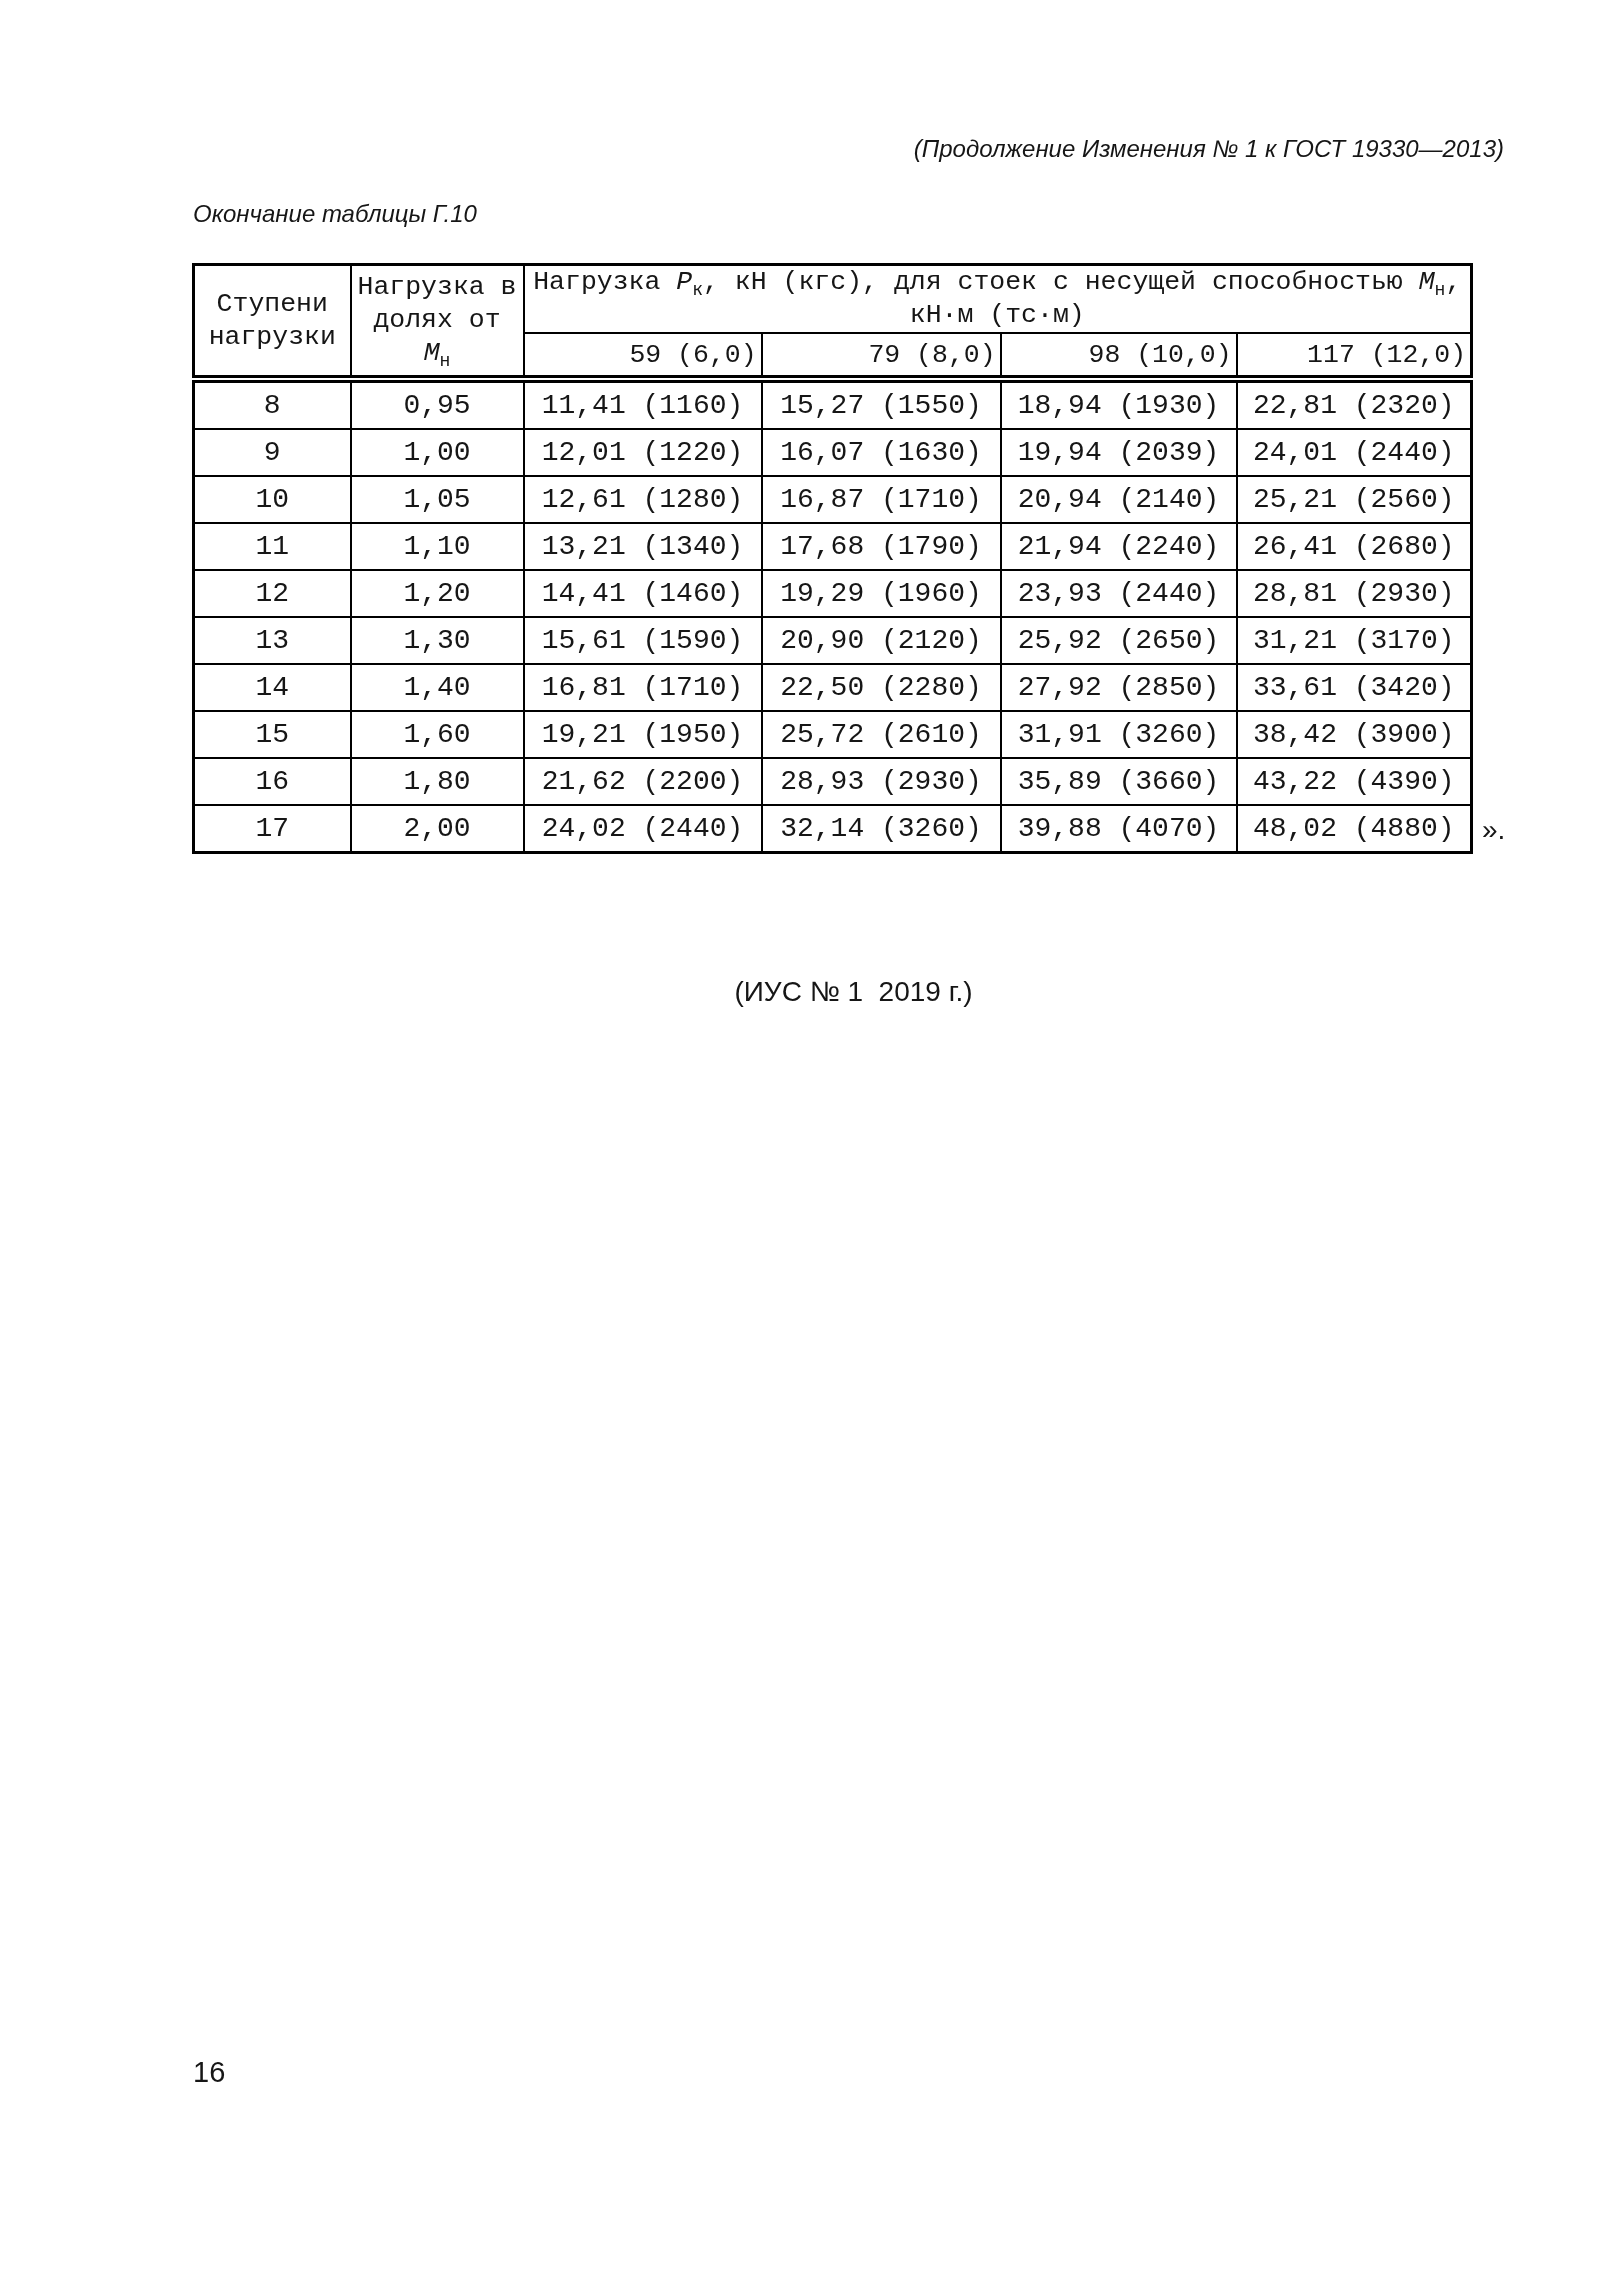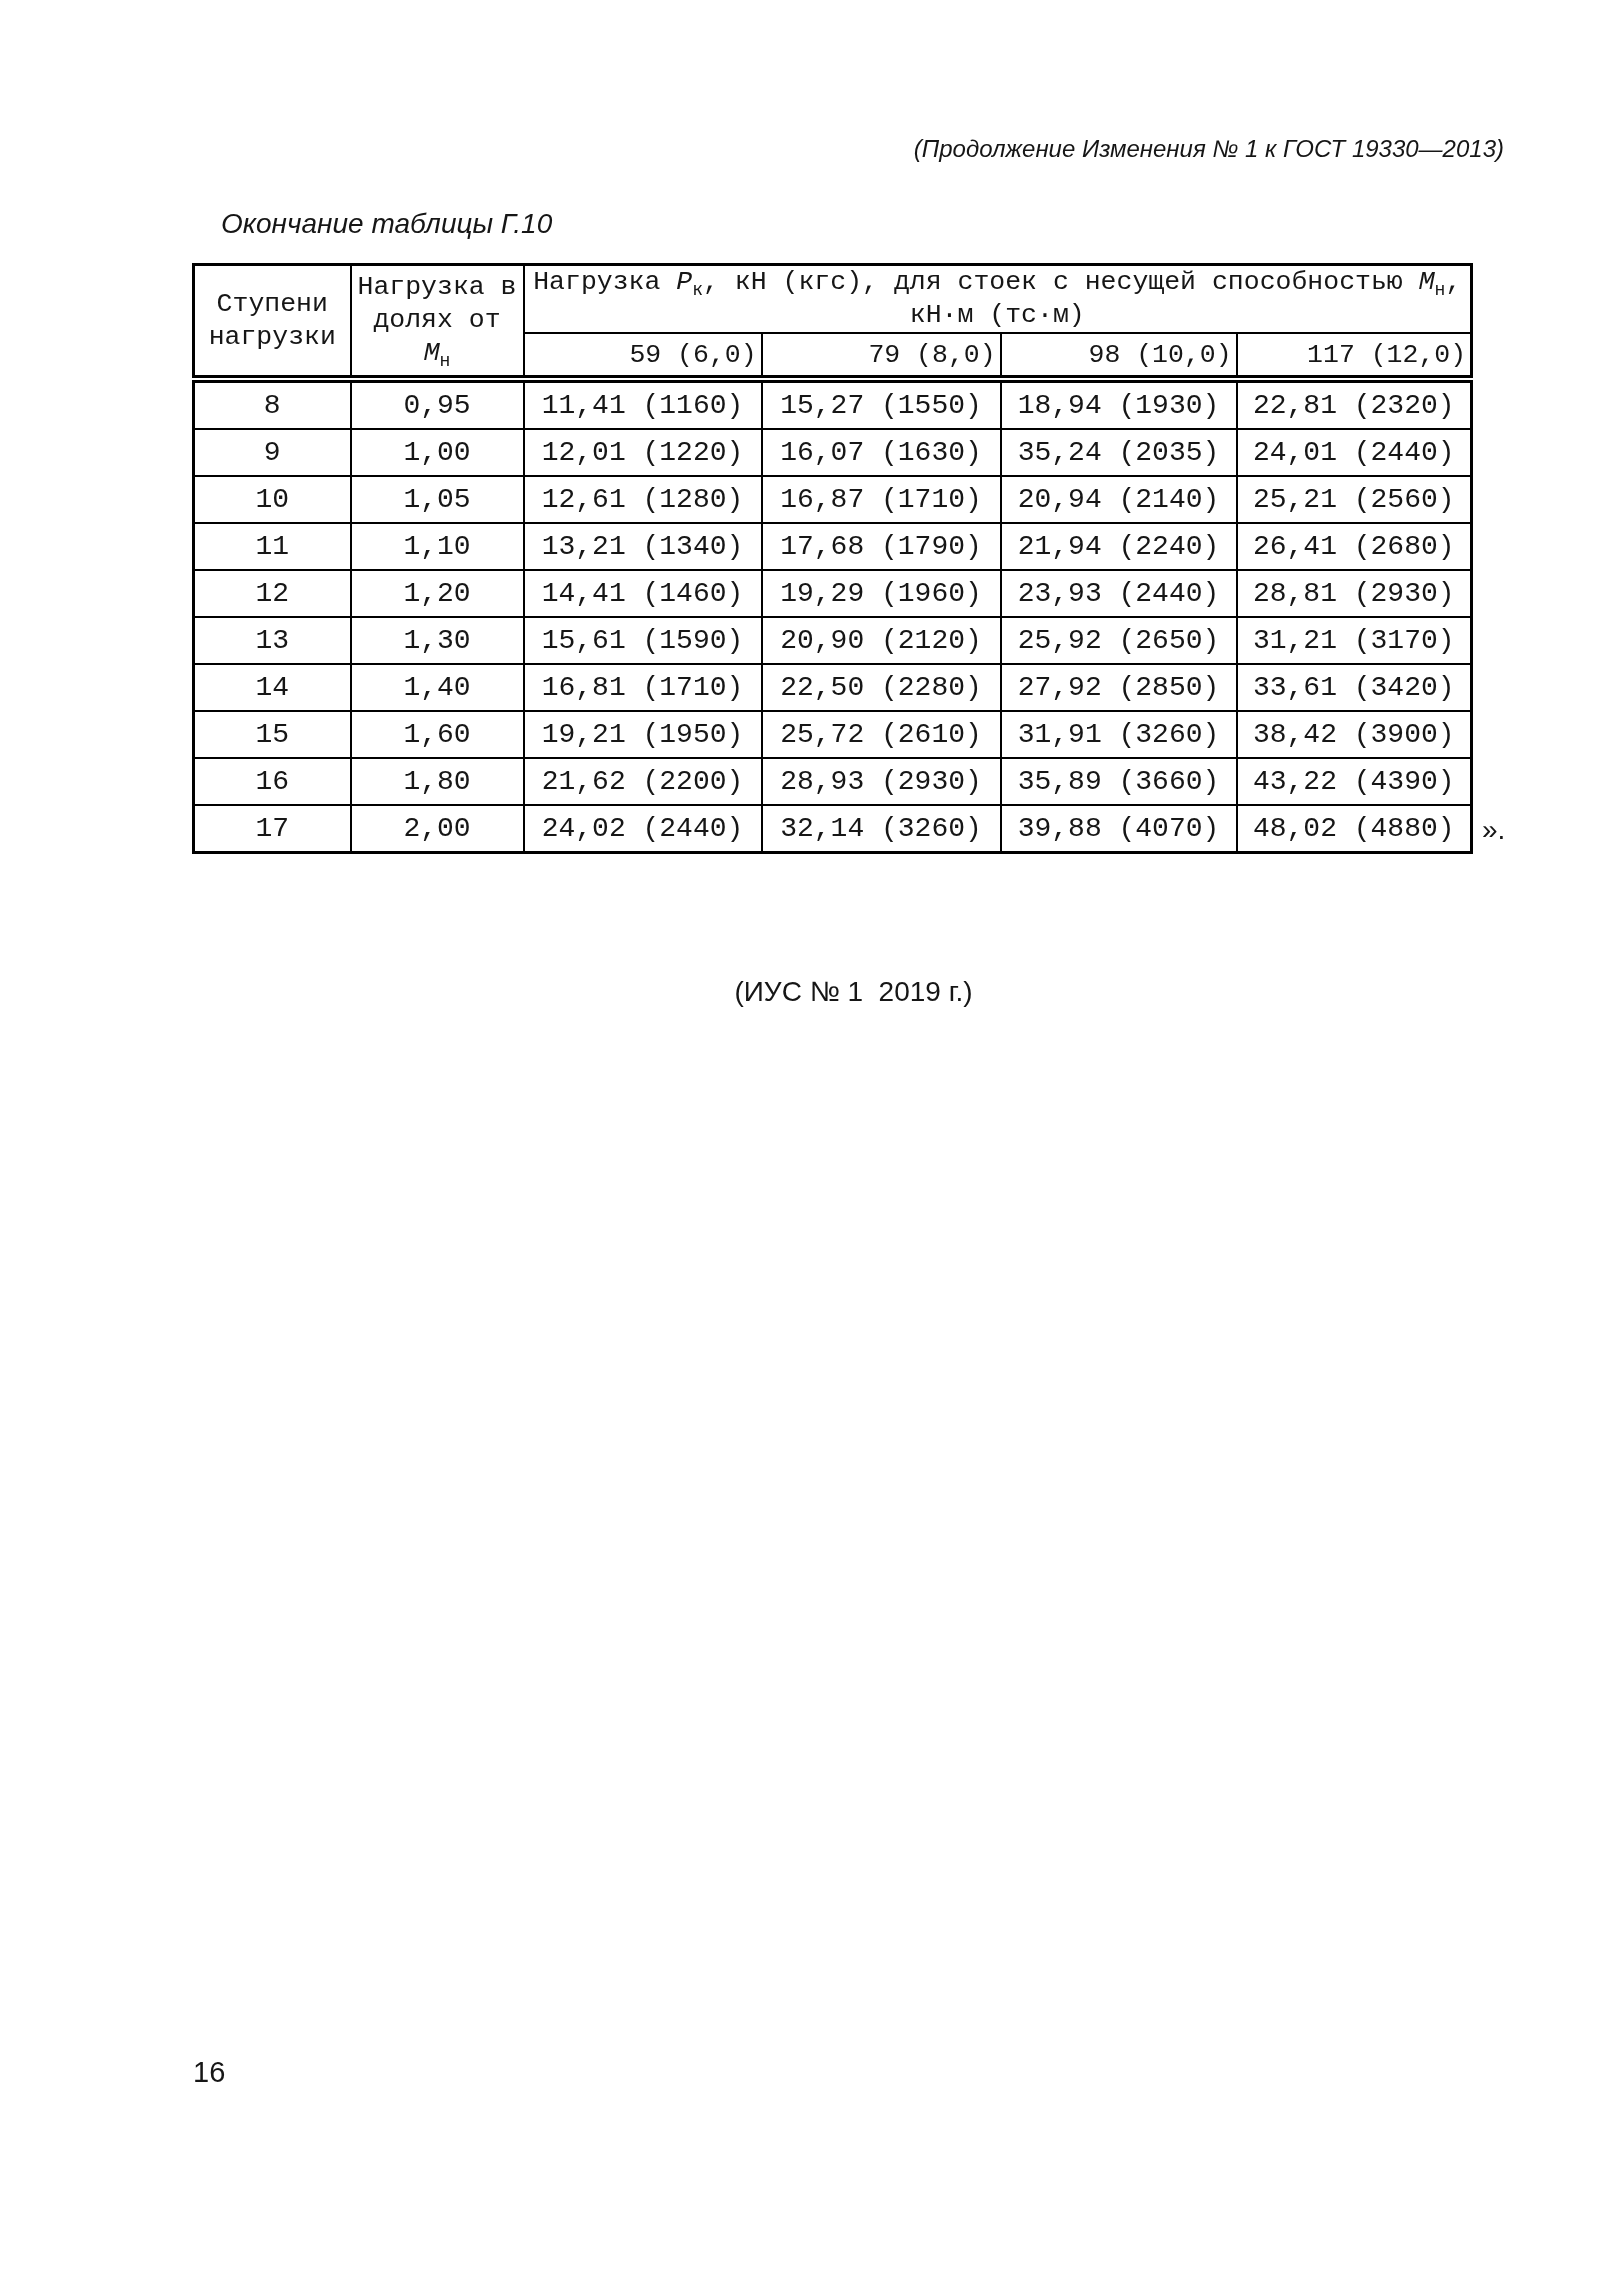--- a/index.html
+++ b/index.html
@@ -6,22 +6,22 @@
   body{
     width:1621px;height:2293px;position:relative;
     background:#ffffff;color:#161616;
     font-family:"Liberation Sans", sans-serif;
   }
   .cont-note{
     position:absolute;top:135px;right:117px;
     font-style:italic;font-size:24px;white-space:nowrap;
   }
   .caption{
-    position:absolute;top:208px;left:193px;
-    font-style:italic;font-size:28px;white-space:nowrap;margin-left:28px;
+    position:absolute;top:200px;left:193px;
+    font-style:italic;font-size:24px;white-space:nowrap;
   }
   table.load-table{
     position:absolute;top:263px;left:192px;width:1279px;
     border-collapse:collapse;table-layout:fixed;
     border:3.9px solid #000;
     font-family:Liberation Mono, monospace;
   }
   table.load-table th, table.load-table td{
     border:2.9px solid #000;
     text-align:center;vertical-align:middle;
@@ -96,21 +96,21 @@
       <td>11,41 (1160)</td>
       <td>15,27 (1550)</td>
       <td>18,94 (1930)</td>
       <td>22,81 (2320)</td>
     </tr>
     <tr>
       <td>9</td>
       <td>1,00</td>
       <td>12,01 (1220)</td>
       <td>16,07 (1630)</td>
-      <td>35,24 (2035)</td>
+      <td>19,94 (2039)</td>
       <td>24,01 (2440)</td>
     </tr>
     <tr>
       <td>10</td>
       <td>1,05</td>
       <td>12,61 (1280)</td>
       <td>16,87 (1710)</td>
       <td>20,94 (2140)</td>
       <td>25,21 (2560)</td>
     </tr>

